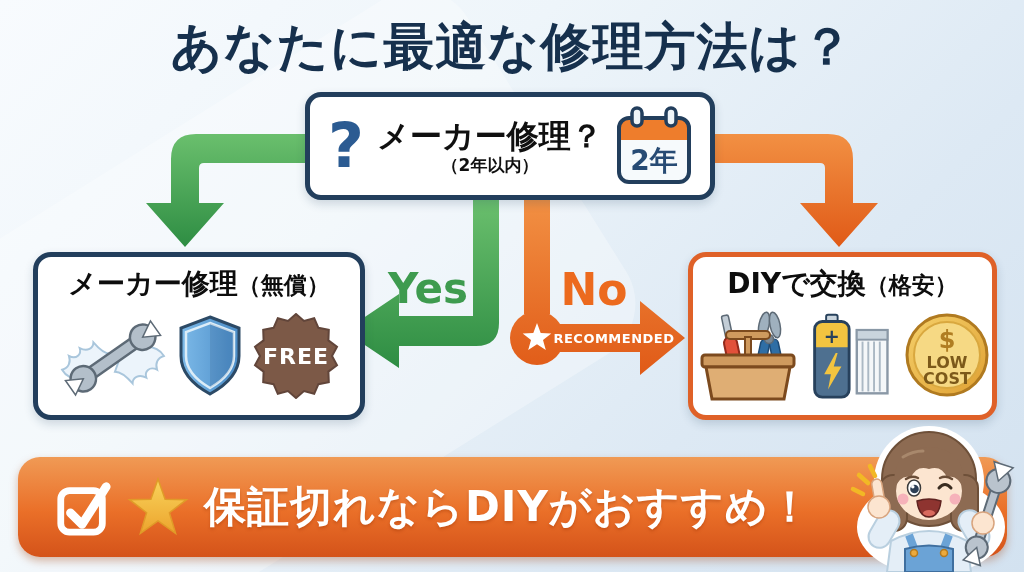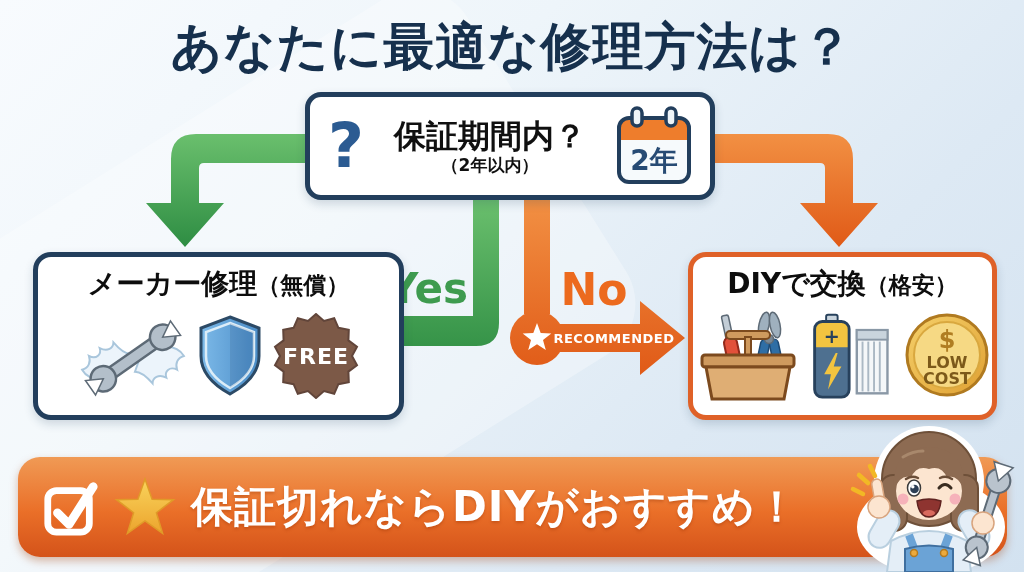--- a/index.html
+++ b/index.html
@@ -26,31 +26,31 @@
   }
   .qmark { font-size:62px; font-weight:900; color:#2b5b92; line-height:1; }
   .qtext { text-align:center; color:#101010; font-weight:900; line-height:1.2; }
   .qtext .l1 { font-size:32px; display:block; }
   .qtext .l2 { font-size:17px; display:block; }
   .result-box {
     position:absolute; top:252px; height:168px; background:#ffffff; z-index:3;
     border-radius:18px; display:flex; flex-direction:column; align-items:center;
     padding-top:8px; box-shadow:0 4px 10px rgba(30,60,90,.18);
   }
-  .result-box.left  { left:33px;  width:371px; border:5px solid #223e5c; }
+  .result-box.left  { left:33px;  width:332px; border:5px solid #223e5c; }
   .result-box.right { left:688px; width:309px; border:5px solid #df6128; }
   .box-title { font-weight:900; color:#0d0d0d; white-space:nowrap; }
   .box-title .main { font-size:28px; }
   .box-title .sub  { font-size:23px; }
   .icon-row { display:flex; align-items:center; gap:10px; margin-top:6px; }
   .banner {
     position:absolute; left:18px; top:457px; width:989px; height:100px; z-index:4;
     border-radius:22px;
     background:linear-gradient(180deg,#f09a55 0%,#ea6f28 55%,#d4531a 100%);
-    display:flex; align-items:center; padding-left:23px; gap:14px;
+    display:flex; align-items:center; padding-left:36px; gap:14px;
     box-shadow:0 4px 8px rgba(160,60,10,.35);
   }
   .banner-text {
     color:#ffffff; font-size:42px; font-weight:900; letter-spacing:1px;
     text-shadow:0 2px 3px rgba(150,50,0,.35); white-space:nowrap;
   }
   .girl { position:absolute; left:843px; top:423px; width:172px; height:149px; z-index:6; }
   svg text { font-family:"DejaVu Sans","Liberation Sans",sans-serif; }
 </style>
 </head>
@@ -90,21 +90,21 @@
     <polygon fill="#ffffff" points="537,323 540.7,332.9 551.3,333.4 543.0,339.9 545.8,350.1 537,344.3 528.2,350.1 531.0,339.9 522.7,333.4 533.3,332.9"></polygon>
     <text x="614" y="343" text-anchor="middle" font-size="13" font-weight="800" fill="#ffffff" letter-spacing="0.5">RECOMMENDED</text>
 
     <text x="428" y="303" text-anchor="middle" font-size="42" font-weight="900" fill="#3e9b4f">Yes</text>
     <text x="594" y="305" text-anchor="middle" font-size="44" font-weight="900" fill="#ec6a1e">No</text>
   </svg>
 
   <div class="question-box">
     <div class="qmark">?</div>
     <div class="qtext">
-      <span class="l1">保証期間内？</span>
+      <span class="l1">メーカー修理？</span>
       <span class="l2">（2年以内）</span>
     </div>
     <svg width="76" height="80" viewBox="0 0 76 80">
       <rect x="3" y="12" width="70" height="64" rx="10" fill="#f6fafc"></rect>
       <path d="M3,34 V22 Q3,12 13,12 H63 Q73,12 73,22 V34 Z" fill="#ee7d2c"></path>
       <rect x="3" y="12" width="70" height="64" rx="10" fill="none" stroke="#223e5c" stroke-width="4"></rect>
       <rect x="16" y="2" width="10" height="18" rx="5" fill="#eef4f8" stroke="#223e5c" stroke-width="3.5"></rect>
       <rect x="50" y="2" width="10" height="18" rx="5" fill="#eef4f8" stroke="#223e5c" stroke-width="3.5"></rect>
       <text x="38" y="64" text-anchor="middle" font-size="28" font-weight="900" fill="#274b74">2年</text>
     </svg>

